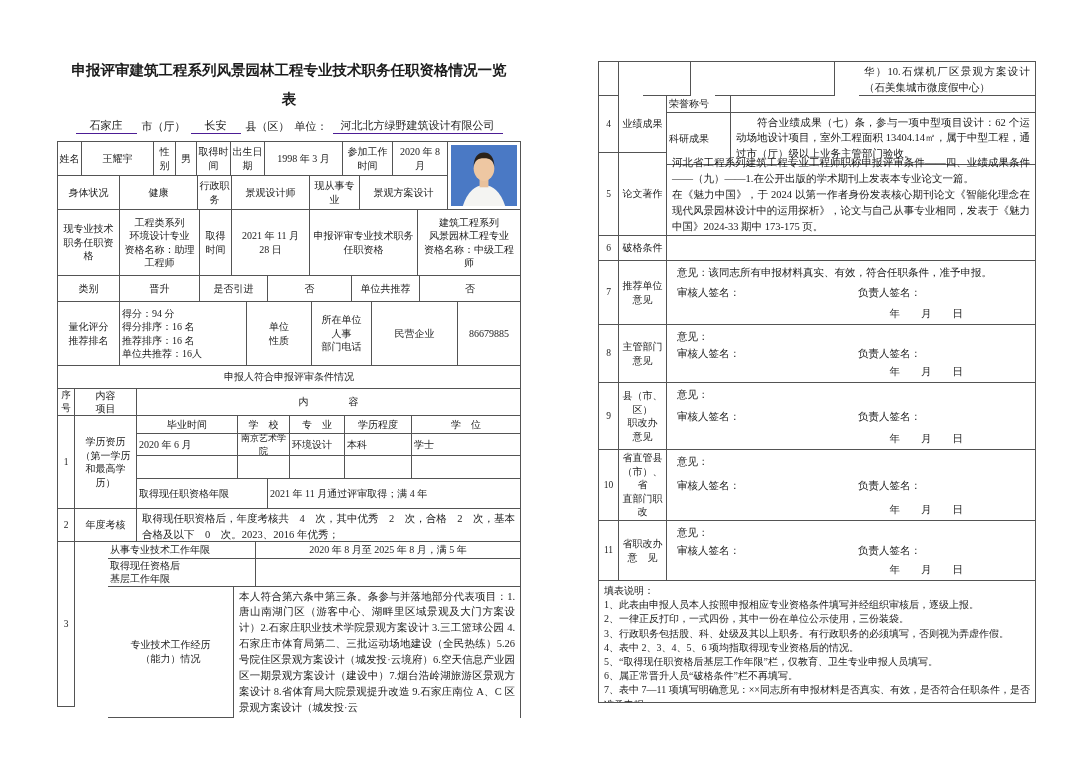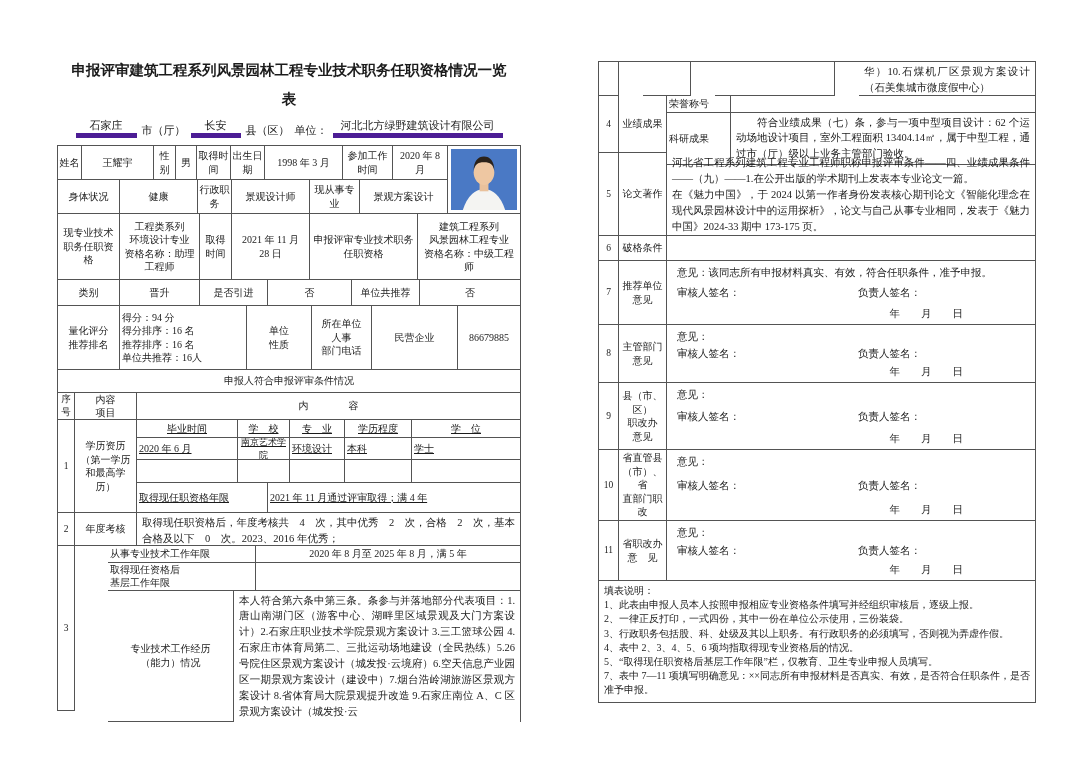--- a/index.html
+++ b/index.html
@@ -15,21 +15,21 @@
      white-space:pre-line;font-size:10px;line-height:1.35;padding:1px 2px;overflow:hidden;}
   .l{justify-content:flex-start;text-align:left;}
   .tx{align-items:flex-start;text-align:left;justify-content:flex-start;
       font-size:10.5px;line-height:1.52;padding:2px 5px;text-align:justify;}
   .num{font-size:9.5px;}
   .lab{font-size:10px;padding:1px 1px;}
   
   .title{font-weight:bold;font-size:14.5px;line-height:2.0;text-align:center;padding:10px 8px 2px;}
   .hdr-line{display:flex;justify-content:center;align-items:flex-end;gap:5px;
             font-size:11px;margin:2px 0 7px;}
-  .u{border-bottom:5px solid #4c1d95;padding:0 14px;}
+  .u{border-bottom:1px solid #4c1d95;padding:0 14px;}
   .u3{padding:0 8px;}
   
   .op{flex-direction:column;align-items:stretch;justify-content:space-between;
       text-align:left;padding:5px 10px 3px;font-size:10.5px;}
   .op-sign{display:flex;}
   .op-sign span:first-child{width:52%;}
   .op-date{text-align:right;padding-right:62px;}
   .indent{text-indent:2em;}
   
   .notes{flex-direction:column;align-items:stretch;justify-content:flex-start;
@@ -134,21 +134,21 @@
     <div class="row" style="height:27px;">
       <div class="c num" style="width:17px;">序号</div>
       <div class="c lab" style="width:62px;">内容
 项目</div>
       <div class="c" style="flex:1;">内　　　　容</div>
     </div>
 
     <div class="row" style="height:93px;">
       <div class="c num" style="width:17px;">1</div>
       <div class="c lab" style="width:62px;">学历资历（第一学历和最高学历）</div>
-      <div class="col" style="flex:1;text-decoration:underline;">
+      <div class="col" style="flex:1;">
         <div class="row" style="height:18px;">
           <div class="c" style="width:101px;">毕业时间</div>
           <div class="c" style="width:52px;">学　校</div>
           <div class="c" style="width:55px;">专　业</div>
           <div class="c" style="width:67px;">学历程度</div>
           <div class="c" style="flex:1;">学　位</div>
         </div>
         <div class="row" style="height:22px;">
           <div class="c l" style="width:101px;">2020 年 6 月</div>
           <div class="c" style="width:52px;font-size:9px;">南京艺术学院</div>
@@ -312,18 +312,19 @@
     </div>
 
     <div class="row" style="height:122px;">
       <div class="c notes" style="flex:1;">
         <div>填表说明：</div>
         <div>1、此表由申报人员本人按照申报相应专业资格条件填写并经组织审核后，逐级上报。</div>
         <div>2、一律正反打印，一式四份，其中一份在单位公示使用，三份装袋。</div>
         <div>3、行政职务包括股、科、处级及其以上职务。有行政职务的必须填写，否则视为弄虚作假。</div>
         <div>4、表中 2、3、4、5、6 项均指取得现专业资格后的情况。</div>
         <div>5、“取得现任职资格后基层工作年限”栏，仅教育、卫生专业申报人员填写。</div>
+        <div>6、属正常晋升人员“破格条件”栏不再填写。</div>
         <div>7、表中 7—11 项填写明确意见：××同志所有申报材料是否真实、有效，是否符合任职条件，是否准予申报。</div>
       </div>
     </div>
 
   </div>
 </div>
 
 </body></html>

